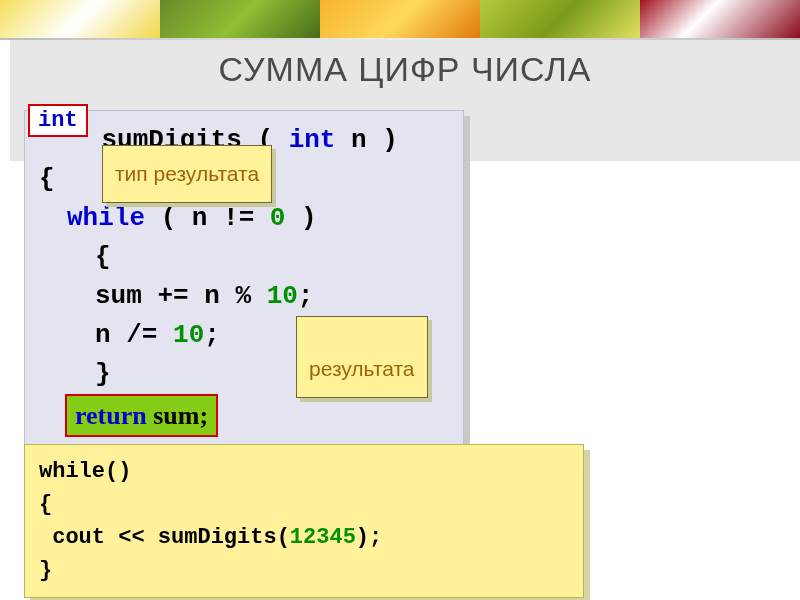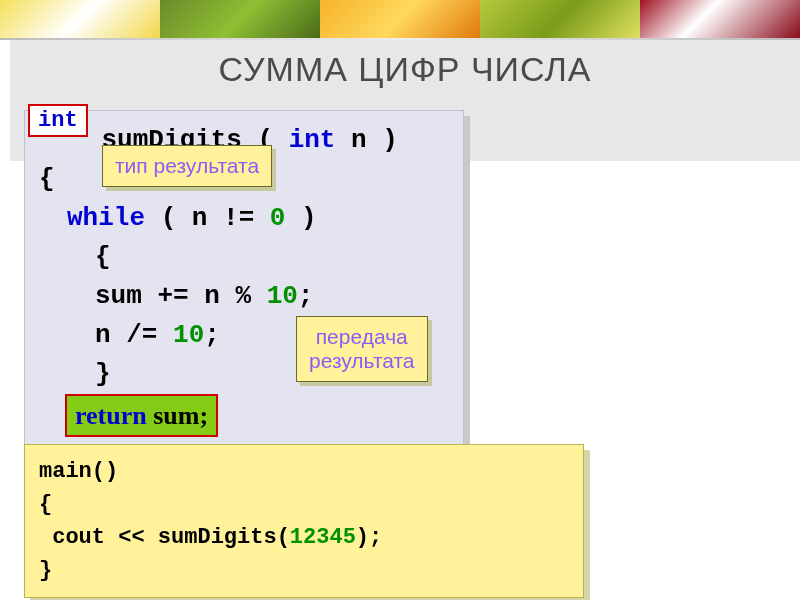--- a/index.html
+++ b/index.html
@@ -77,22 +77,22 @@
     margin-left: 26px;
     font-family: Liberation Serif, serif;
   }
   .label-box {
     position: absolute;
     background: #fff29a;
     border: 1px solid #6a6a2a;
     box-shadow: 4px 4px 0 #c9c9a0;
     font-family: Arial, sans-serif;
     font-size: 21px;
-    color: #8b5cf6;
-    padding: 8px 12px;
+    color: #a16207;
+    padding: 16px 12px;
     z-index: 4;
     text-align: center;
     line-height: 1.15;
   }
   .label-type   { left: 102px; top: 145px; }
   .label-return { left: 296px; top: 316px; }
   .code-block-2 {
     position: absolute;
     left: 24px;
     top: 444px;
@@ -123,34 +123,34 @@
 <div class="banner-rule"></div>
 
 <div class="title-area">
   <div class="title">СУММА ЦИФР ЧИСЛА</div>
 </div>
 
 <div class="int-callout">int</div>
 
 <div class="label-box label-type">тип результата</div>
 <div class="label-box label-return">
-  <span>передача</span><br>
+  <br>
   <span>результата</span>
 </div>
 
 <div class="code-block-1">
   <div class="code-line">&nbsp;&nbsp;&nbsp;&nbsp;<span>sumDigits ( </span><span class="kw">int</span> <span>n )</span></div>
   <div class="code-line">{</div>
   <div class="code-line indent-1"><span class="kw">while</span> <span>( n !=</span> <span class="num">0</span> <span>)</span></div>
   <div class="code-line indent-2">{</div>
   <div class="code-line indent-2"><span>sum += n %</span> <span class="num">10</span><span>;</span></div>
   <div class="code-line indent-2"><span>n /=</span> <span class="num">10</span><span>;</span></div>
   <div class="code-line indent-2">}</div>
   <div class="code-line"><span class="return-box"><span class="kw">return</span> <span>sum;</span></span></div>
   <div class="code-line">}</div>
 </div>
 
 <div class="code-block-2">
-  <div class="code-line">main()</div>
+  <div class="code-line">while()</div>
   <div class="code-line">{</div>
   <div class="code-line"><span> cout &lt;&lt; sumDigits(</span><span class="num">12345</span><span>);</span></div>
   <div class="code-line">}</div>
 </div>
 
 </body></html>

